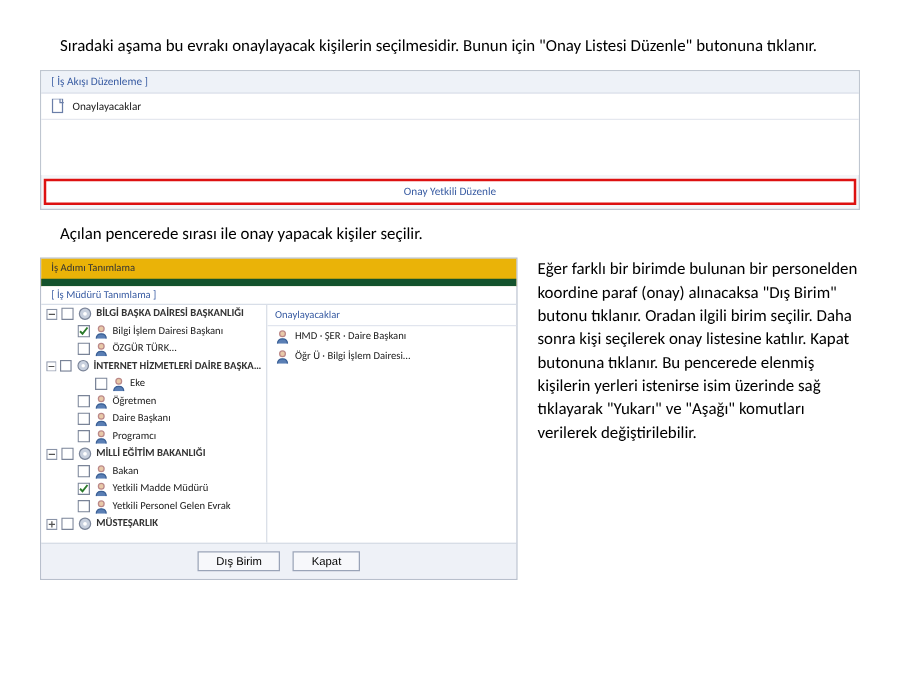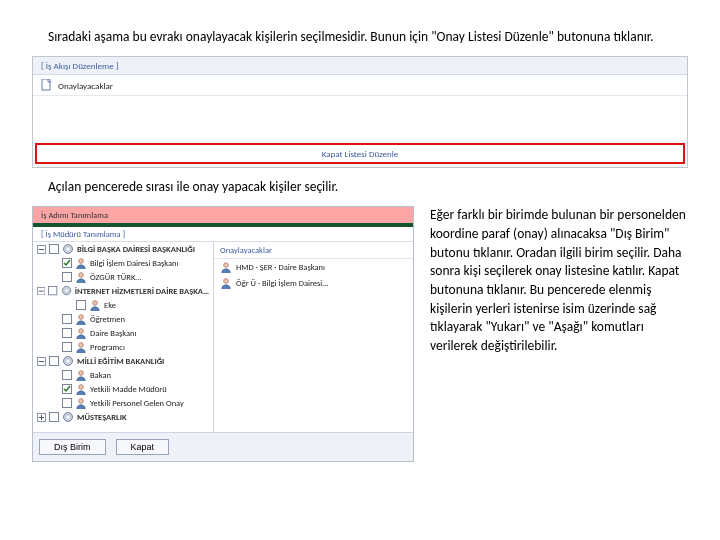--- a/index.html
+++ b/index.html
@@ -7,32 +7,32 @@
   .para{margin:0 0 10px 16px;line-height:1.35}
   .win1{border:1px solid #bfc6d0;background:#f4f6f9;font-size:9px}
   .win1-title{background:#eef2f8;padding:3px 8px;color:#3a5da3;border-bottom:1px solid #d6dce6}
   .win1-row{display:flex;align-items:center;gap:5px;padding:4px 8px;background:#fff;border-bottom:1px solid #e5e8ef}
   .win1-body{height:44px;background:#fff}
   .win1-hl{border:2px solid #d11;margin:3px 2px;padding:3px 0;text-align:center;color:#3a5da3;font-size:9px;background:#fff}
   .ic{display:inline-block;width:12px;height:12px;vertical-align:middle}
   .page-icon svg,.person-icon svg,.gear-icon svg,.checkbox-off svg,.checkbox-on svg,.tree-toggle svg{display:block}
   .row2{display:flex;gap:16px;align-items:flex-start;margin-top:8px}
   .win2{width:380px;border:1px solid #b8bfcc;background:#f3f5f9;font-size:8.5px;color:#333}
-  .win2-title{background:#fca5a5;padding:3px 8px;color:#333;border-bottom:4px solid #14532d}
+  .win2-title{background:#eab308;padding:3px 8px;color:#333;border-bottom:6px solid #14532d}
   .win2-sub{padding:2px 8px;color:#3a5da3;border-bottom:1px solid #d8dee8;background:#fff}
   .win2-cols{display:flex;height:190px}
   .tree{width:180px;border-right:1px solid #cfd6e1;background:#fff;overflow:hidden}
   .right{flex:1;background:#fff}
   .right-head{padding:3px 6px;color:#3a5da3;border-bottom:1px solid #e1e5ee}
   .titem{display:flex;align-items:center;gap:3px;padding:1px 4px;white-space:nowrap}
   .titem.lvl1{padding-left:4px}
   .titem.lvl2{padding-left:18px}
   .titem.lvl3{padding-left:32px}
   .ritem{display:flex;align-items:center;gap:4px;padding:2px 6px}
-  .win2-foot{display:flex;gap:10px;padding:6px;border-top:1px solid #cfd6e1;background:#eef1f7}
+  .win2-foot{display:flex;justify-content:center;gap:10px;padding:6px;border-top:1px solid #cfd6e1;background:#eef1f7}
   .btn{border:1px solid #9aa4b8;background:#f7f8fb;padding:2px 14px;font-size:9px;cursor:pointer}
   .rtext{flex:1;line-height:1.38;font-size:13.5px}
   .tlabel{color:#222}
 </style>
 </head>
 <body>
 
 <div class="page">
   <p class="para">Sıradaki aşama bu evrakı onaylayacak kişilerin seçilmesidir. Bunun için "Onay Listesi Düzenle" butonuna tıklanır.</p>
 
@@ -41,21 +41,21 @@
     <div class="win1-row">
       <span class="ic page-icon">
           <svg viewBox="0 0 12 12">
             <rect x="1" y="0" width="8" height="11" fill="#fff" stroke="#6a7ea8"></rect>
             <path d="M7 0v3h3" fill="none" stroke="#6a7ea8"></path>
           </svg>
         </span>
       <span class="tlabel">Onaylayacaklar</span>
     </div>
     <div class="win1-body"></div>
-    <div class="win1-hl">Kapat Listesi Düzenle</div>
+    <div class="win1-hl">Onay Yetkili Düzenle</div>
   </div>
 
   <p class="para" style="margin-top:10px">Açılan pencerede sırası ile onay yapacak kişiler seçilir.</p>
 
   <div class="row2">
     <div class="win2">
       <div class="win2-title">İş Adımı Tanımlama</div>
       <div class="win2-sub">[ İş Müdürü Tanımlama ]</div>
       <div class="win2-cols">
         <div class="tree" id="tree">
@@ -247,21 +247,21 @@
                 <svg viewBox="0 0 10 10">
                   <rect x="0.5" y="0.5" width="9" height="9" fill="#fff" stroke="#7a8498"></rect>
                 </svg>
               </span>
               <span class="ic person-icon">
                 <svg viewBox="0 0 12 12">
                   <circle cx="6" cy="4" r="2.3" fill="#e8c9a8" stroke="#b88"></circle>
                   <path d="M2 12c0-3 2-4 4-4s4 1 4 4" fill="#5a7fb5" stroke="#3a5f95"></path>
                 </svg>
               </span>
-              <span class="tlabel" style="">Yetkili Personel Gelen Onay</span>
+              <span class="tlabel" style="">Yetkili Personel Gelen Evrak</span>
             </div>
             <div class="titem lvl1">
               <span class="ic tree-toggle" style="width:9px;height:9px">
                 <svg viewBox="0 0 9 9">
                   <rect x="0.5" y="0.5" width="8" height="8" fill="#fff" stroke="#8a94a8"></rect>
                   <line x1="2" y1="4.5" x2="7" y2="4.5" stroke="#555"></line>
                   <line x1="4.5" y1="2" x2="4.5" y2="7" stroke="#555"></line>
                 </svg>
               </span>
               <span class="ic checkbox-off" style="width:10px;height:10px">

